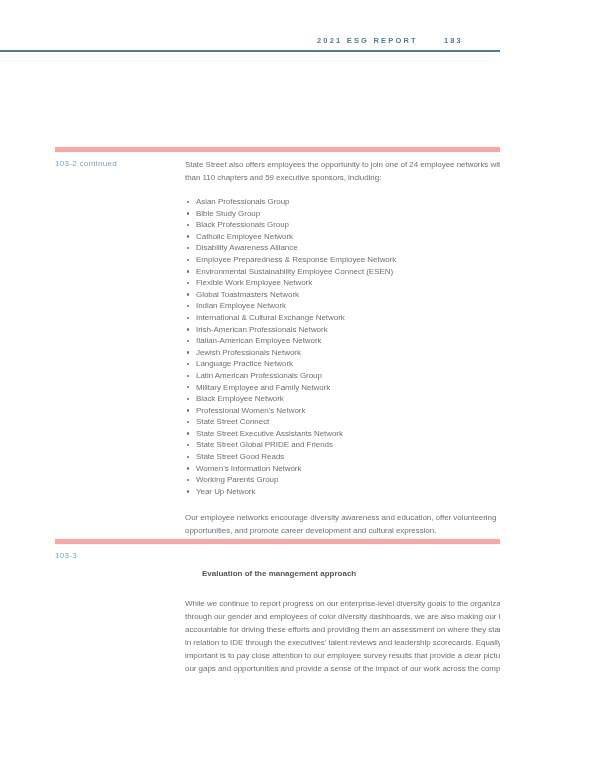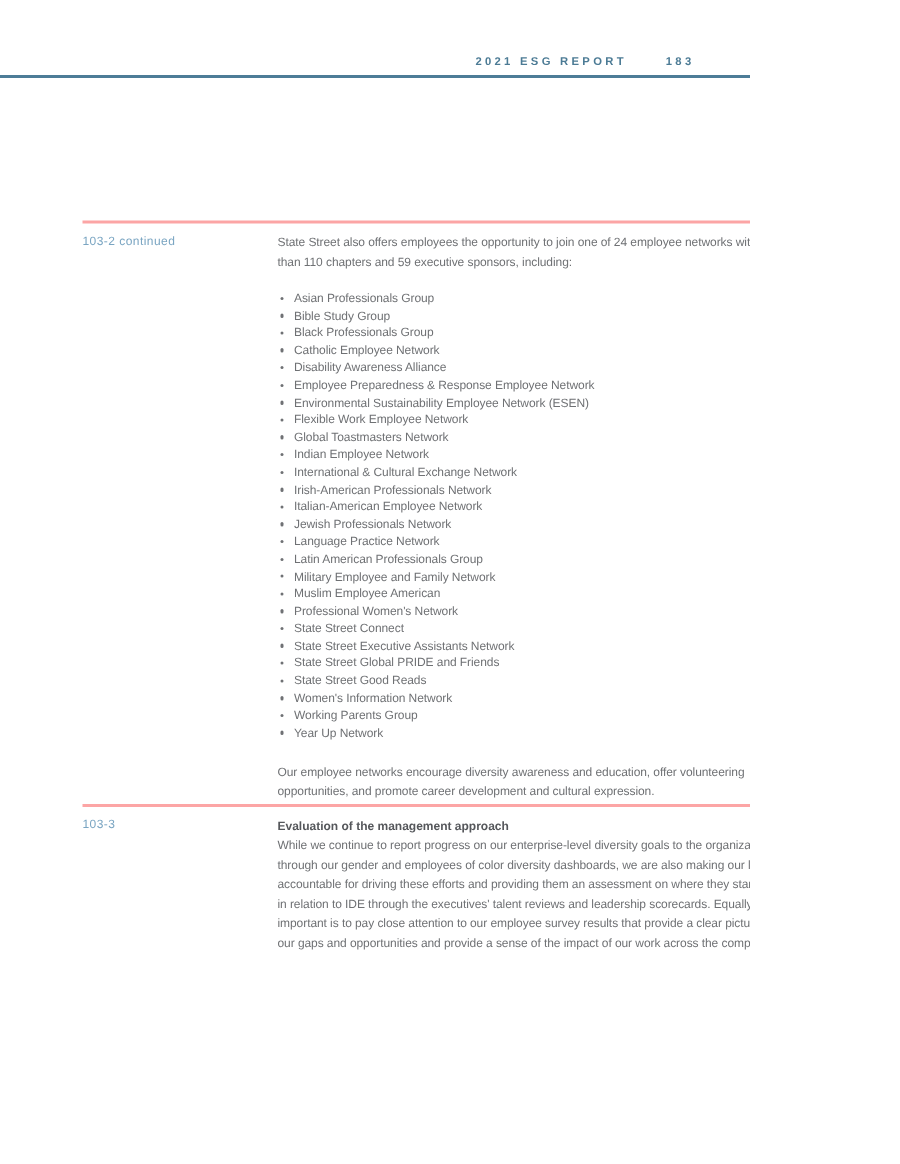--- a/index.html
+++ b/index.html
@@ -37,21 +37,21 @@
 
   
   .content {
     position: absolute;
     top: 147px;
     left: 55px;
     width: 490px;
   }
   .section {
     display: flex;
-    border-top: 2px solid #fca5a5;
+    border-top: 5px solid #fca5a5;
   }
   .label-col {
     flex: 0 0 130px;
     padding-top: 7px;
     font-size: 8px;
     color: #7aa5c2;
     letter-spacing: 0.3px;
   }
   .body-col {
     flex: 1;
@@ -86,21 +86,21 @@
     border-radius: 50%;
     background: #6f7174;
   }
   .closing { margin-top: 14px; padding-bottom: 2px; }
   .s2-body { padding-top: 6px; }
   .mgmt-heading {
     font-weight: bold;
     color: #55575b;
     line-height: 13px;
     letter-spacing: 0;
-    margin: 0;
+    margin: 17px;
     white-space: pre;
   }
 </style>
 </head>
 <body>
 
 <div class="page">
 
   <div class="header">
     <span>2021 ESG REPORT</span>
@@ -123,21 +123,21 @@
 
             <li><span class="bullet"></span><span>Black Professionals Group</span></li>
 
             <li><span class="bullet"></span><span>Catholic Employee Network</span></li>
 
 
             <li><span class="bullet"></span><span>Disability Awareness Alliance</span></li>
 
             <li><span class="bullet"></span><span>Employee Preparedness &amp; Response Employee Network</span></li>
 
-            <li><span class="bullet"></span><span>Environmental Sustainability Employee Network (ESEN)</span></li>
+            <li><span class="bullet"></span><span>Environmental Sustainability Employee Connect (ESEN)</span></li>
 
             <li><span class="bullet"></span><span>Flexible Work Employee Network</span></li>
 
             <li><span class="bullet"></span><span>Global Toastmasters Network</span></li>
 
             <li><span class="bullet"></span><span>Indian Employee Network</span></li>
 
             <li><span class="bullet"></span><span>International &amp; Cultural Exchange Network</span></li>
 
             <li><span class="bullet"></span><span>Irish-American Professionals Network</span></li>
@@ -146,21 +146,21 @@
 
 
             <li><span class="bullet"></span><span>Jewish Professionals Network</span></li>
 
             <li><span class="bullet"></span><span>Language Practice Network</span></li>
 
             <li><span class="bullet"></span><span>Latin American Professionals Group</span></li>
 
             <li><span class="bullet"></span><span>Military Employee and Family Network</span></li>
 
-            <li><span class="bullet"></span><span>Muslim Employee American</span></li>
+            <li><span class="bullet"></span><span>Black Employee Network</span></li>
 
             <li><span class="bullet"></span><span>Professional Women's Network</span></li>
 
             <li><span class="bullet"></span><span>State Street Connect</span></li>
 
             <li><span class="bullet"></span><span>State Street Executive Assistants Network</span></li>
 
 
             <li><span class="bullet"></span><span>State Street Global PRIDE and Friends</span></li>
 

